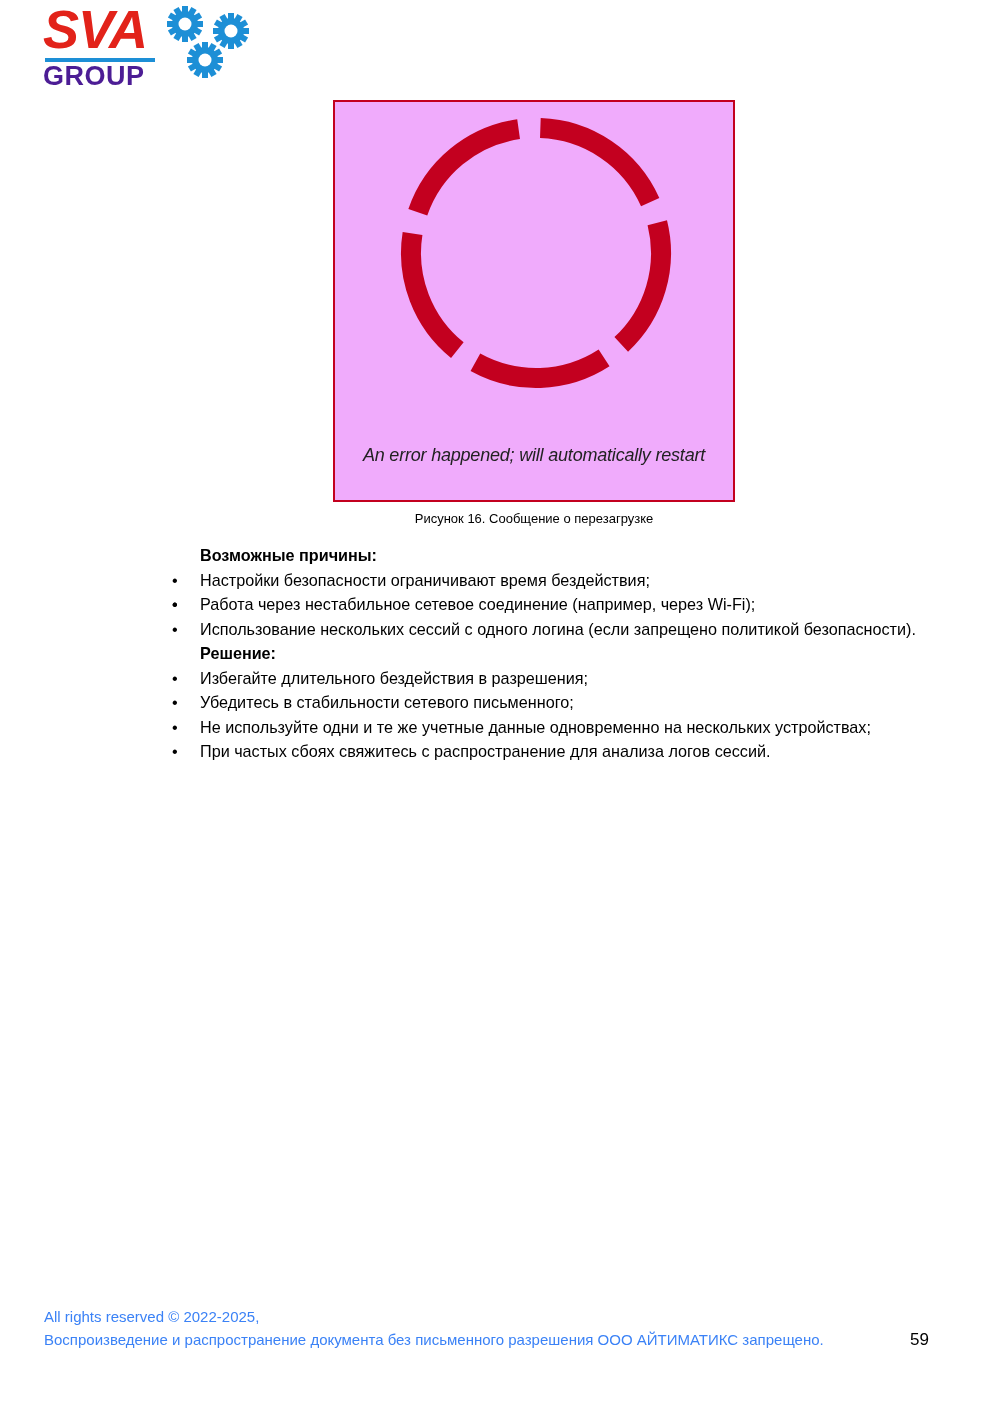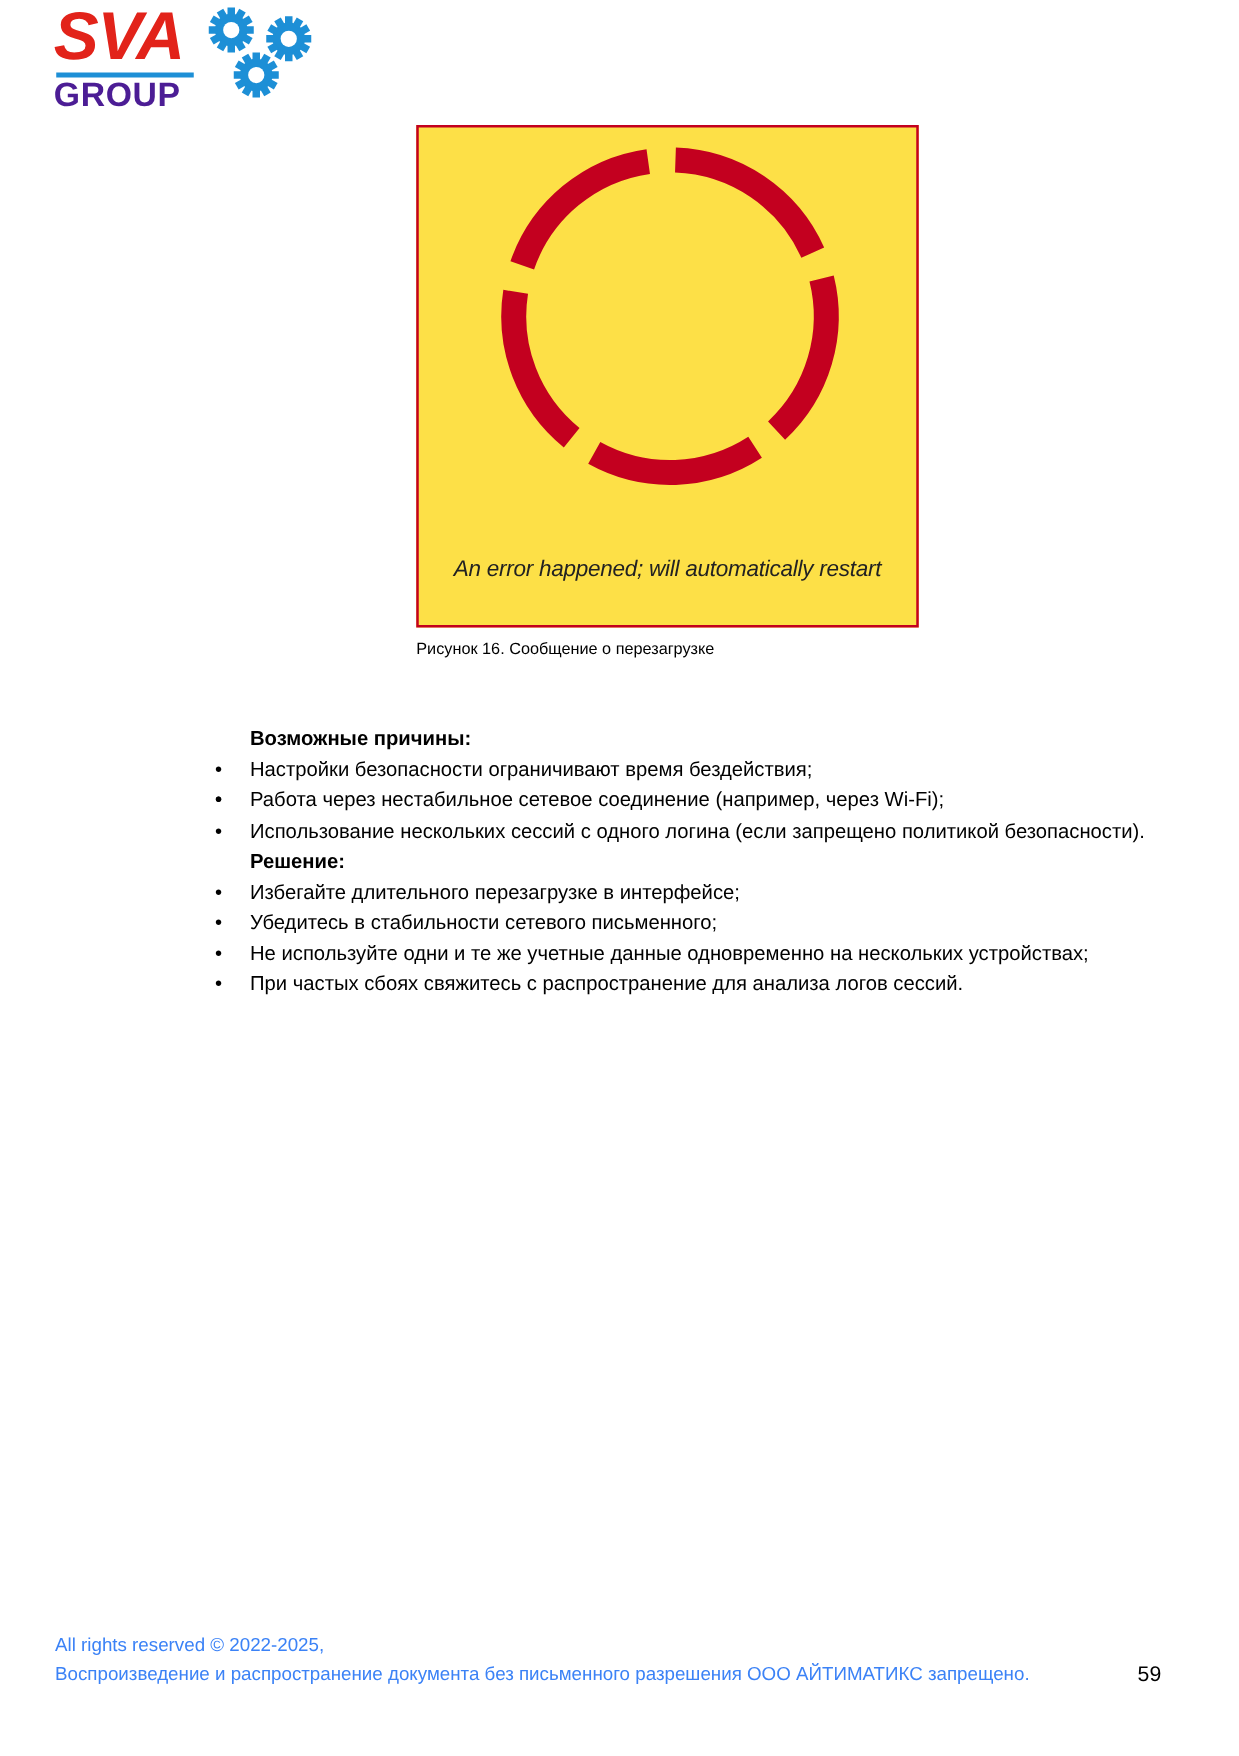--- a/index.html
+++ b/index.html
@@ -6,27 +6,27 @@
   body { width: 991px; height: 1405px; position: relative; overflow: hidden;
          font-family: "Liberation Sans", sans-serif; color: #000; }
   .logo { position: absolute; left: 43px; top: 4px; width: 220px; height: 88px; }
   .logo-sva { position: absolute; left: 0; top: -2px; font-family: "Liberation Sans", sans-serif;
               font-weight: bold; font-style: italic; font-size: 54px; color: #e2231a; letter-spacing: -1px; line-height: 54px; }
   .logo-bar { position: absolute; left: 2px; top: 54px; width: 110px; height: 4px; background: #1d8fd6; }
   .logo-group { position: absolute; left: 0; top: 58px; font-weight: bold; font-size: 27px; color: #4c1d95; letter-spacing: 0.5px; line-height: 28px; }
   .logo-gears { position: absolute; left: 122px; top: 0; width: 100px; height: 85px; }
 
   .figure { position: absolute; left: 333px; top: 100px; width: 398px; height: 398px;
-            border: 2px solid #c3001f; background: #fde047; }
+            border: 2px solid #c3001f; background: #f0abfc; }
   .figure svg.ring { position: absolute; left: 0; top: 0; }
   .figure-msg { position: absolute; left: 0; right: 0; top: 343px; text-align: center;
                 font-style: italic; font-size: 18px; color: #222; letter-spacing: -0.2px; }
-  .caption { position: absolute; left: 333px; width: 402px; top: 511px; text-align: left; font-size: 13px; }
+  .caption { position: absolute; left: 333px; width: 402px; top: 511px; text-align: center; font-size: 13px; }
 
-  .content { position: absolute; left: 200px; top: 543px; width: 728px; font-size: 16.2px; line-height: 24.5px; margin-top: 36px; }
+  .content { position: absolute; left: 200px; top: 543px; width: 728px; font-size: 16.2px; line-height: 24.5px; }
   .content h3 { margin: 0; font-size: 16.2px; font-weight: bold; }
   .content ul { margin: 0; padding: 0; list-style: none; }
   .content li { position: relative; text-align: justify; }
   .content li .bullet { position: absolute; left: -28px; top: 0; }
 
   .footer { position: absolute; left: 44px; top: 1305px; font-size: 15px; color: #3b82f6; line-height: 23px; }
   .page-num { position: absolute; right: 62px; top: 1330px; font-size: 17px; }
 </style>
 </head>
 <body>
@@ -79,21 +79,21 @@
 <div class="content">
   <h3>Возможные причины:</h3>
   <ul>
     <li><span class="bullet">•</span><span>Настройки безопасности ограничивают время бездействия;</span></li>
     <li><span class="bullet">•</span></li>
     <li><span class="bullet">•</span><span>Работа через нестабильное сетевое соединение (например, через Wi-Fi);</span></li>
     <li><span class="bullet">•</span><span>Использование нескольких сессий с одного логина (если запрещено политикой безопасности).</span></li>
   </ul>
   <h3>Решение:</h3>
   <ul>
-    <li><span class="bullet">•</span><span>Избегайте длительного перезагрузке в интерфейсе;</span></li>
+    <li><span class="bullet">•</span><span>Избегайте длительного бездействия в разрешения;</span></li>
     <li><span class="bullet">•</span><span>Убедитесь в стабильности сетевого письменного;</span></li>
     <li><span class="bullet">•</span><span>Не используйте одни и те же учетные данные одновременно на нескольких устройствах;</span></li>
     <li><span class="bullet">•</span><span>При частых сбоях свяжитесь с распространение для анализа логов сессий.</span></li>
   </ul>
 </div>
 
 <div class="footer">
   <div>All rights reserved © 2022-2025,</div>
   <div>Воспроизведение и распространение документа без письменного разрешения ООО АЙТИМАТИКС запрещено.</div>
 </div>

